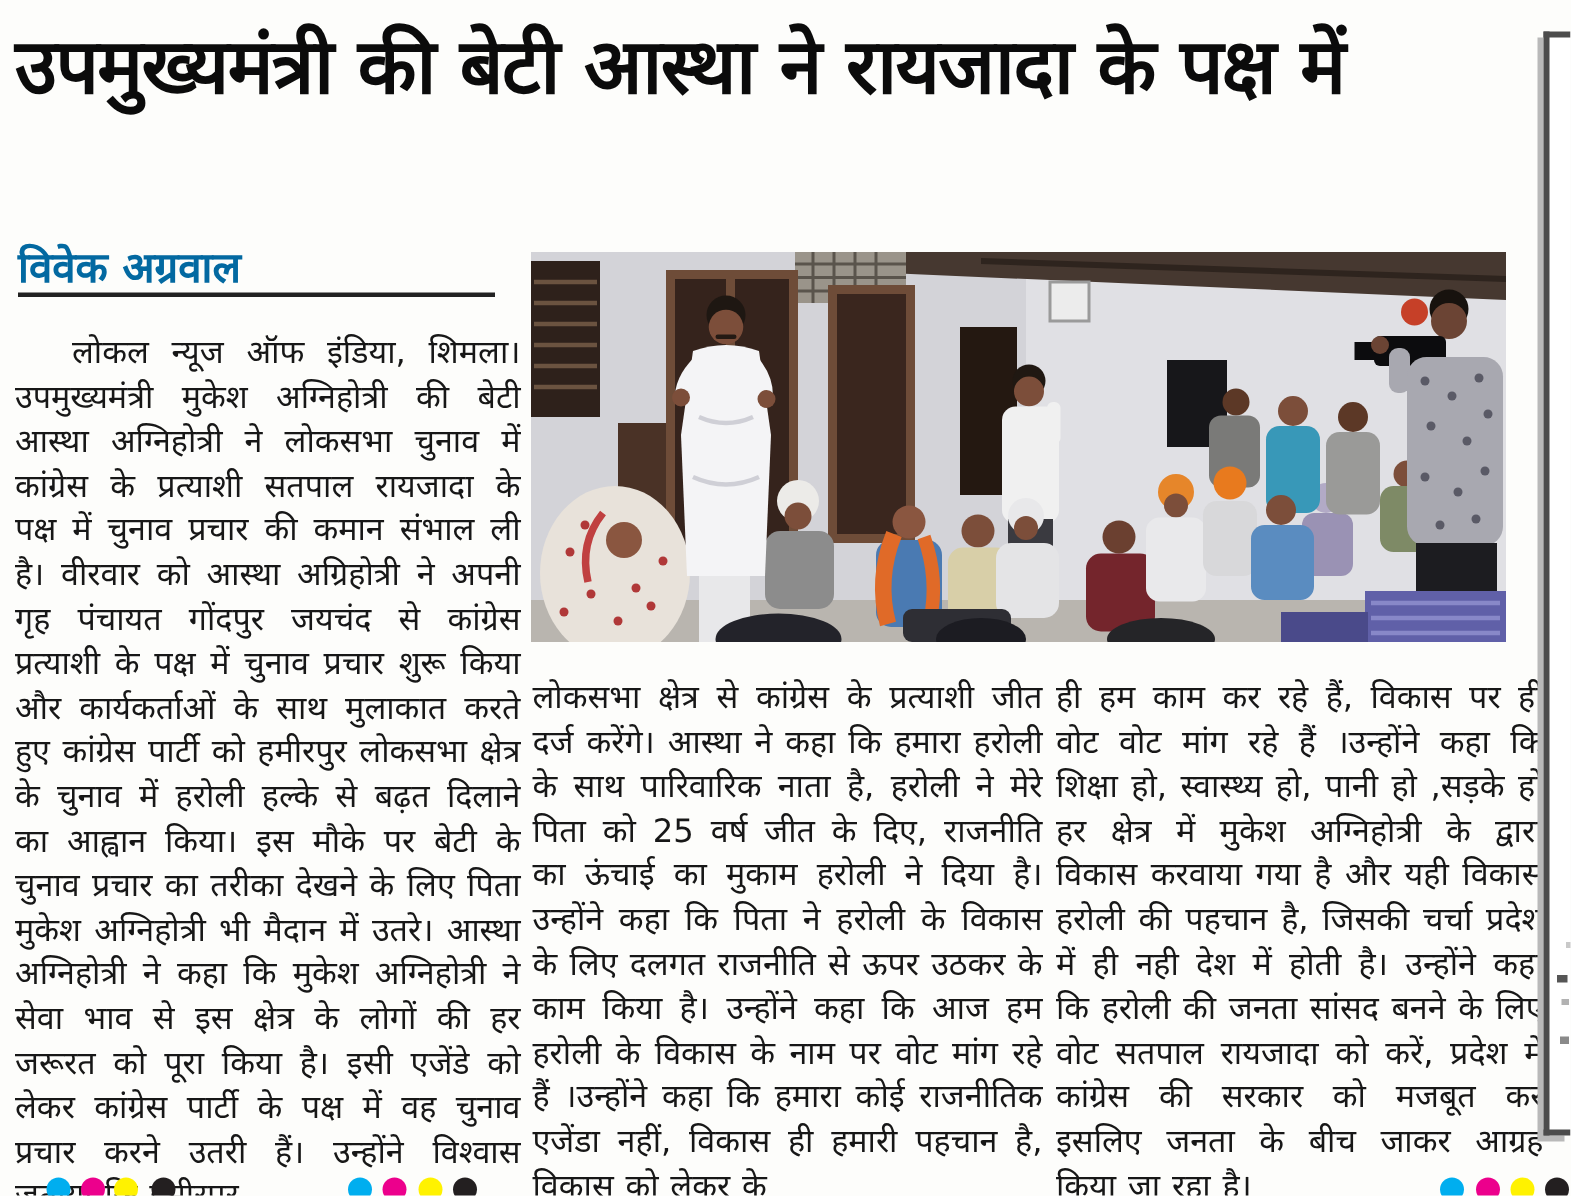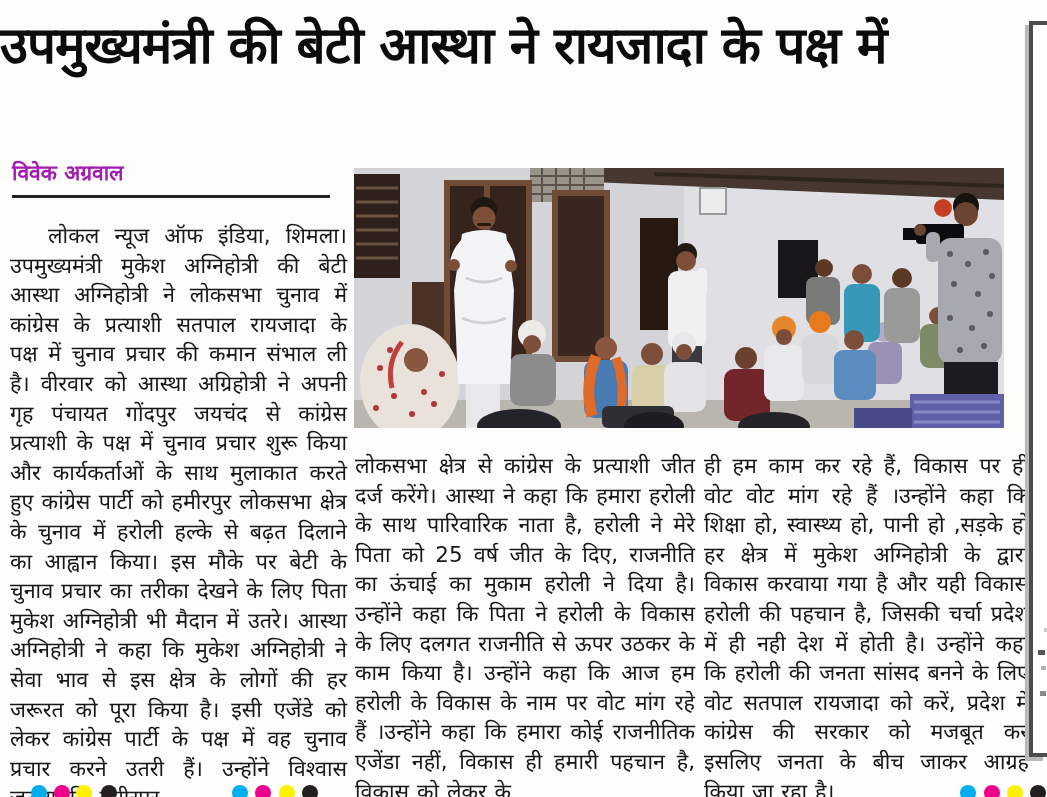--- a/index.html
+++ b/index.html
@@ -3,28 +3,28 @@
 <meta charset="utf-8">
 <style>
   html,body{margin:0;padding:0;}
   body{
     width:1047px;height:797px;overflow:hidden;background:#fdfdfb;
     font-family:"DejaVu Sans","Liberation Sans",sans-serif;position:relative;
   }
   .page{position:absolute;inset:0;}
   
   .headline{
-    position:absolute;left:0;top:14px;width:1008px;
+    position:absolute;left:10px;top:14px;width:1008px;
     font-size:51px;line-height:63px;font-weight:700;color:#0b0b0b;
     letter-spacing:-1px;white-space:nowrap;
   }
   .headline .hl-line{display:block;}
   
   .byline{
-    position:absolute;left:12px;top:158px;font-size:21px;font-weight:700;color:#a21caf;
+    position:absolute;left:12px;top:158px;font-size:28px;font-weight:700;color:#0369a1;
   }
   .byline-rule{
     position:absolute;left:12px;top:195px;width:318px;height:3px;background:#222;
   }
   
   .col{
     position:absolute;color:#171717;font-size:21.5px;line-height:29.6px;
     text-align:justify;word-spacing:1px;
   }
   .col1{left:10px;top:221px;width:337px;text-indent:38px;}

